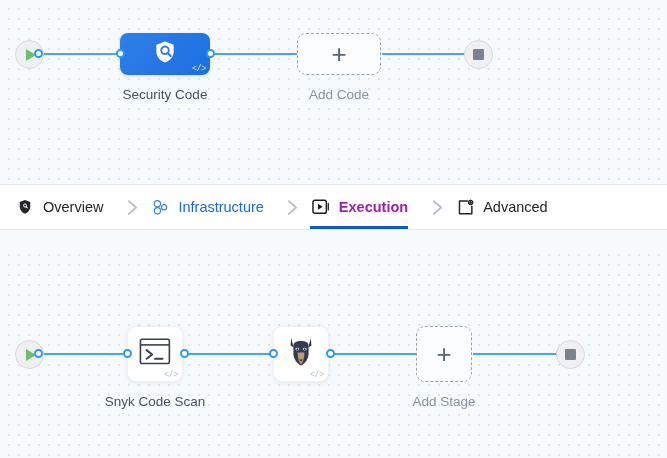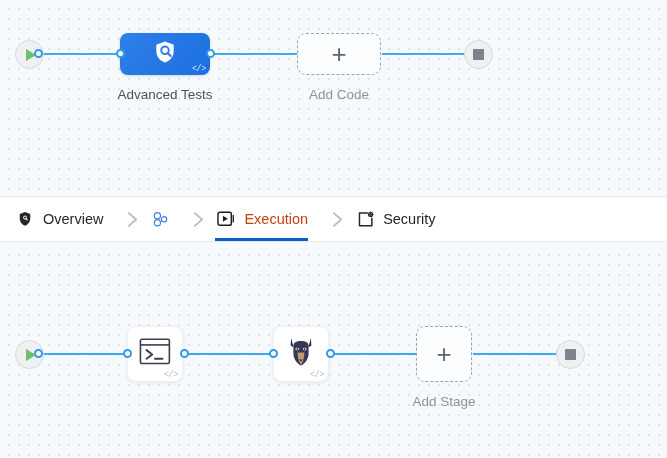--- a/index.html
+++ b/index.html
@@ -30,21 +30,21 @@
     background-position: 4px 4px;
     overflow: hidden;
   }
   .canvas-top { top: 0; height: 200px; }
   .canvas-bottom { top: 246px; height: 212px; }
 
   
   .tabbar {
     position: absolute;
     left: 0;
-    top: 196px;
+    top: 184px;
     width: 667px;
     height: 46px;
     background: #ffffff;
     border-top: 1px solid #e4e8ee;
     border-bottom: 1px solid #e4e8ee;
     box-sizing: border-box;
     display: flex;
     align-items: stretch;
     padding-left: 14px;
   }
@@ -52,21 +52,21 @@
     display: flex;
     align-items: center;
     gap: 9px;
     padding: 0 12px 0 2px;
     position: relative;
     cursor: pointer;
     color: #24262a;
     font-size: 14.5px;
   }
   .tab .tab-label { white-space: nowrap; }
-  .tab.active .tab-label { color: #c2410c; }
+  .tab.active .tab-label { color: #a21caf; font-weight: bold; }
   .tab.link .tab-label { color: #1a6ad4; }
   .tab.link .tab-ico svg { stroke: #3b82e8; }
   .tab .underline {
     display: none;
     position: absolute;
     left: 0;
     right: 12px;
     bottom: 0;
     height: 3px;
     background: #0b5cc4;
@@ -227,21 +227,21 @@
       <div class="stage-card">
         <span>
           <svg width="26" height="26" viewBox="0 0 24 24" aria-hidden="true">
             <path d="M12 2.2 L20 5.2 V11.4 C20 16.3 16.6 20.3 12 21.8 C7.4 20.3 4 16.3 4 11.4 V5.2 Z" fill="#ffffff"></path>
             <circle cx="12" cy="10.4" r="3.5" fill="none" stroke="#2f7fe8" stroke-width="1.8"></circle>
             <line x1="14.4" y1="12.9" x2="17.2" y2="15.7" stroke="#2f7fe8" stroke-width="2" stroke-linecap="round"></line>
           </svg>
         </span>
         <span class="code-badge on-blue">&lt;/&gt;</span>
       </div>
-      <div class="node-label">Advanced Tests</div>
+      <div class="node-label">Security Code</div>
     </div>
     <div class="port" style="left:116px; top:49px;"></div>
     <div class="port" style="left:206px; top:49px;"></div>
 
     <div class="stage-wrap" style="left:256px; top:33px; width:166px;">
       <div class="add-card add-stage-card">
         <span class="plus">+</span>
       </div>
       <div class="node-label muted">Add Code</div>
     </div>
@@ -273,20 +273,21 @@
     </div>
 
     <div class="tab link">
       <span class="tab-ico">
         <svg width="17" height="17" viewBox="0 0 22 22" aria-hidden="true">
           <circle cx="7" cy="6.2" r="4" fill="none" stroke="#3b82e8" stroke-width="1.5"></circle>
           <circle cx="7" cy="15.2" r="4" fill="none" stroke="#3b82e8" stroke-width="1.5"></circle>
           <circle cx="15.6" cy="10.7" r="3.4" fill="none" stroke="#3b82e8" stroke-width="1.5"></circle>
         </svg>
       </span>
+      <span class="tab-label">Infrastructure</span>
 
     </div>
 
     <div class="chev">
       <svg width="11" height="17" viewBox="0 0 12 18" aria-hidden="true">
         <polyline points="2,2 10,9 2,16" fill="none" stroke="#b6bcc6" stroke-width="1.9" stroke-linecap="round" stroke-linejoin="round"></polyline>
       </svg>
     </div>
 
     <div class="tab active">
@@ -309,21 +310,21 @@
 
     <div class="tab">
       <span class="tab-ico">
         <svg width="17" height="17" viewBox="0 0 22 22" aria-hidden="true">
           <path d="M13.5 2.6 H3.2 V19 H19.2 V9.4" fill="none" stroke="#24262a" stroke-width="1.9" stroke-linecap="round" stroke-linejoin="round"></path>
           <circle cx="17.6" cy="4.4" r="2.6" fill="none" stroke="#24262a" stroke-width="1.7"></circle>
           <line x1="17.6" y1="0.9" x2="17.6" y2="7.9" stroke="#24262a" stroke-width="1.2"></line>
           <line x1="14.1" y1="4.4" x2="21.1" y2="4.4" stroke="#24262a" stroke-width="1.2"></line>
         </svg>
       </span>
-      <span class="tab-label">Security</span>
+      <span class="tab-label">Advanced</span>
 
     </div>
   </div>
 
   <div class="canvas canvas-bottom">
 
     <div class="edge" style="left:38px; top:107px; width:90px;"></div>
     <div class="edge" style="left:184px; top:107px; width:90px;"></div>
     <div class="edge" style="left:330px; top:107px; width:86px;"></div>
     <div class="edge" style="left:473px; top:107px; width:86px;"></div>
@@ -338,20 +339,21 @@
         <span>
           <svg width="32" height="28" viewBox="0 0 34 30" aria-hidden="true">
             <rect x="1.4" y="1.4" width="31" height="26" rx="1.6" fill="#ffffff" stroke="#3a3f4b" stroke-width="1.7"></rect>
             <line x1="1.4" y1="7.4" x2="32.4" y2="7.4" stroke="#3a3f4b" stroke-width="1.7"></line>
             <polyline points="8,13 14,17.6 8,22.2" fill="none" stroke="#3a3f4b" stroke-width="2.1" stroke-linecap="round" stroke-linejoin="round"></polyline>
             <line x1="17" y1="22.2" x2="25" y2="22.2" stroke="#3a3f4b" stroke-width="2.1" stroke-linecap="round"></line>
           </svg>
         </span>
         <span class="code-badge on-white">&lt;/&gt;</span>
       </div>
+      <div class="node-label">Snyk Code Scan</div>
     </div>
     <div class="port" style="left:123px; top:103px;"></div>
     <div class="port" style="left:180px; top:103px;"></div>
 
     <div class="stage-wrap" style="left:245px; top:80px; width:112px;">
       <div class="step-card">
         <span>
           <svg width="30" height="32" viewBox="0 0 30 32" aria-hidden="true">
             <path d="M5.2 2 L7.6 11.5 L4.6 9.6 Z" fill="#2b2f45"></path>
             <path d="M24.8 2 L22.4 11.5 L25.4 9.6 Z" fill="#2b2f45"></path>

